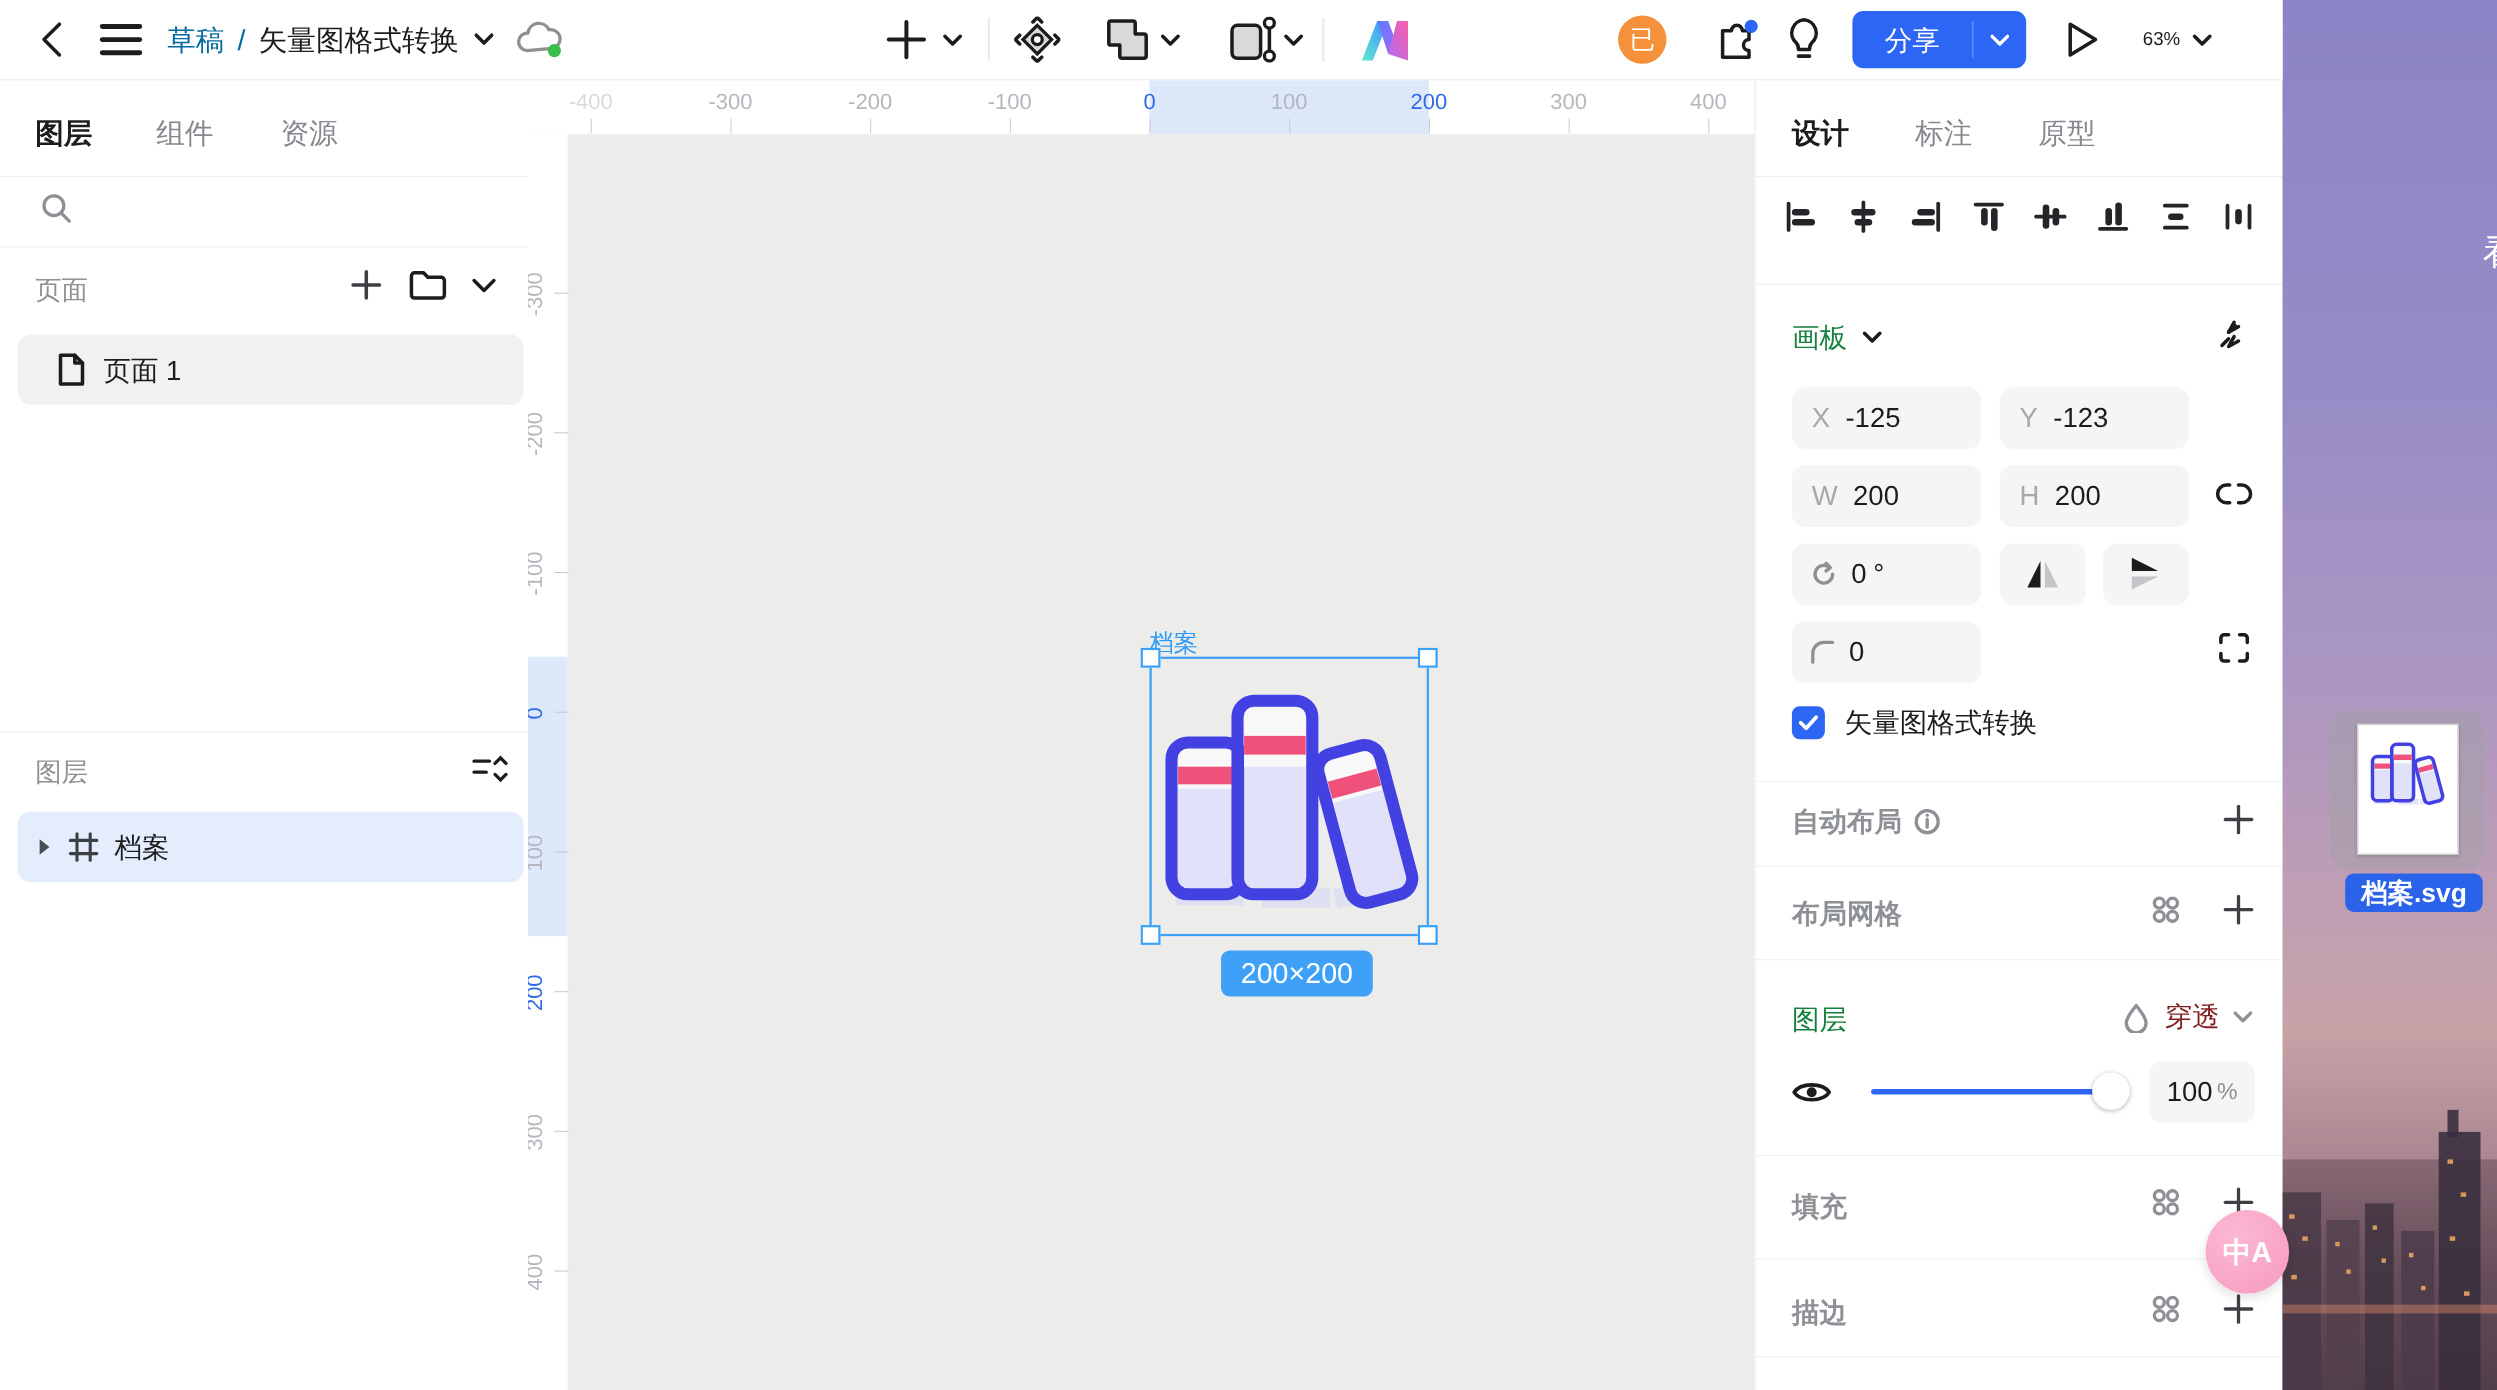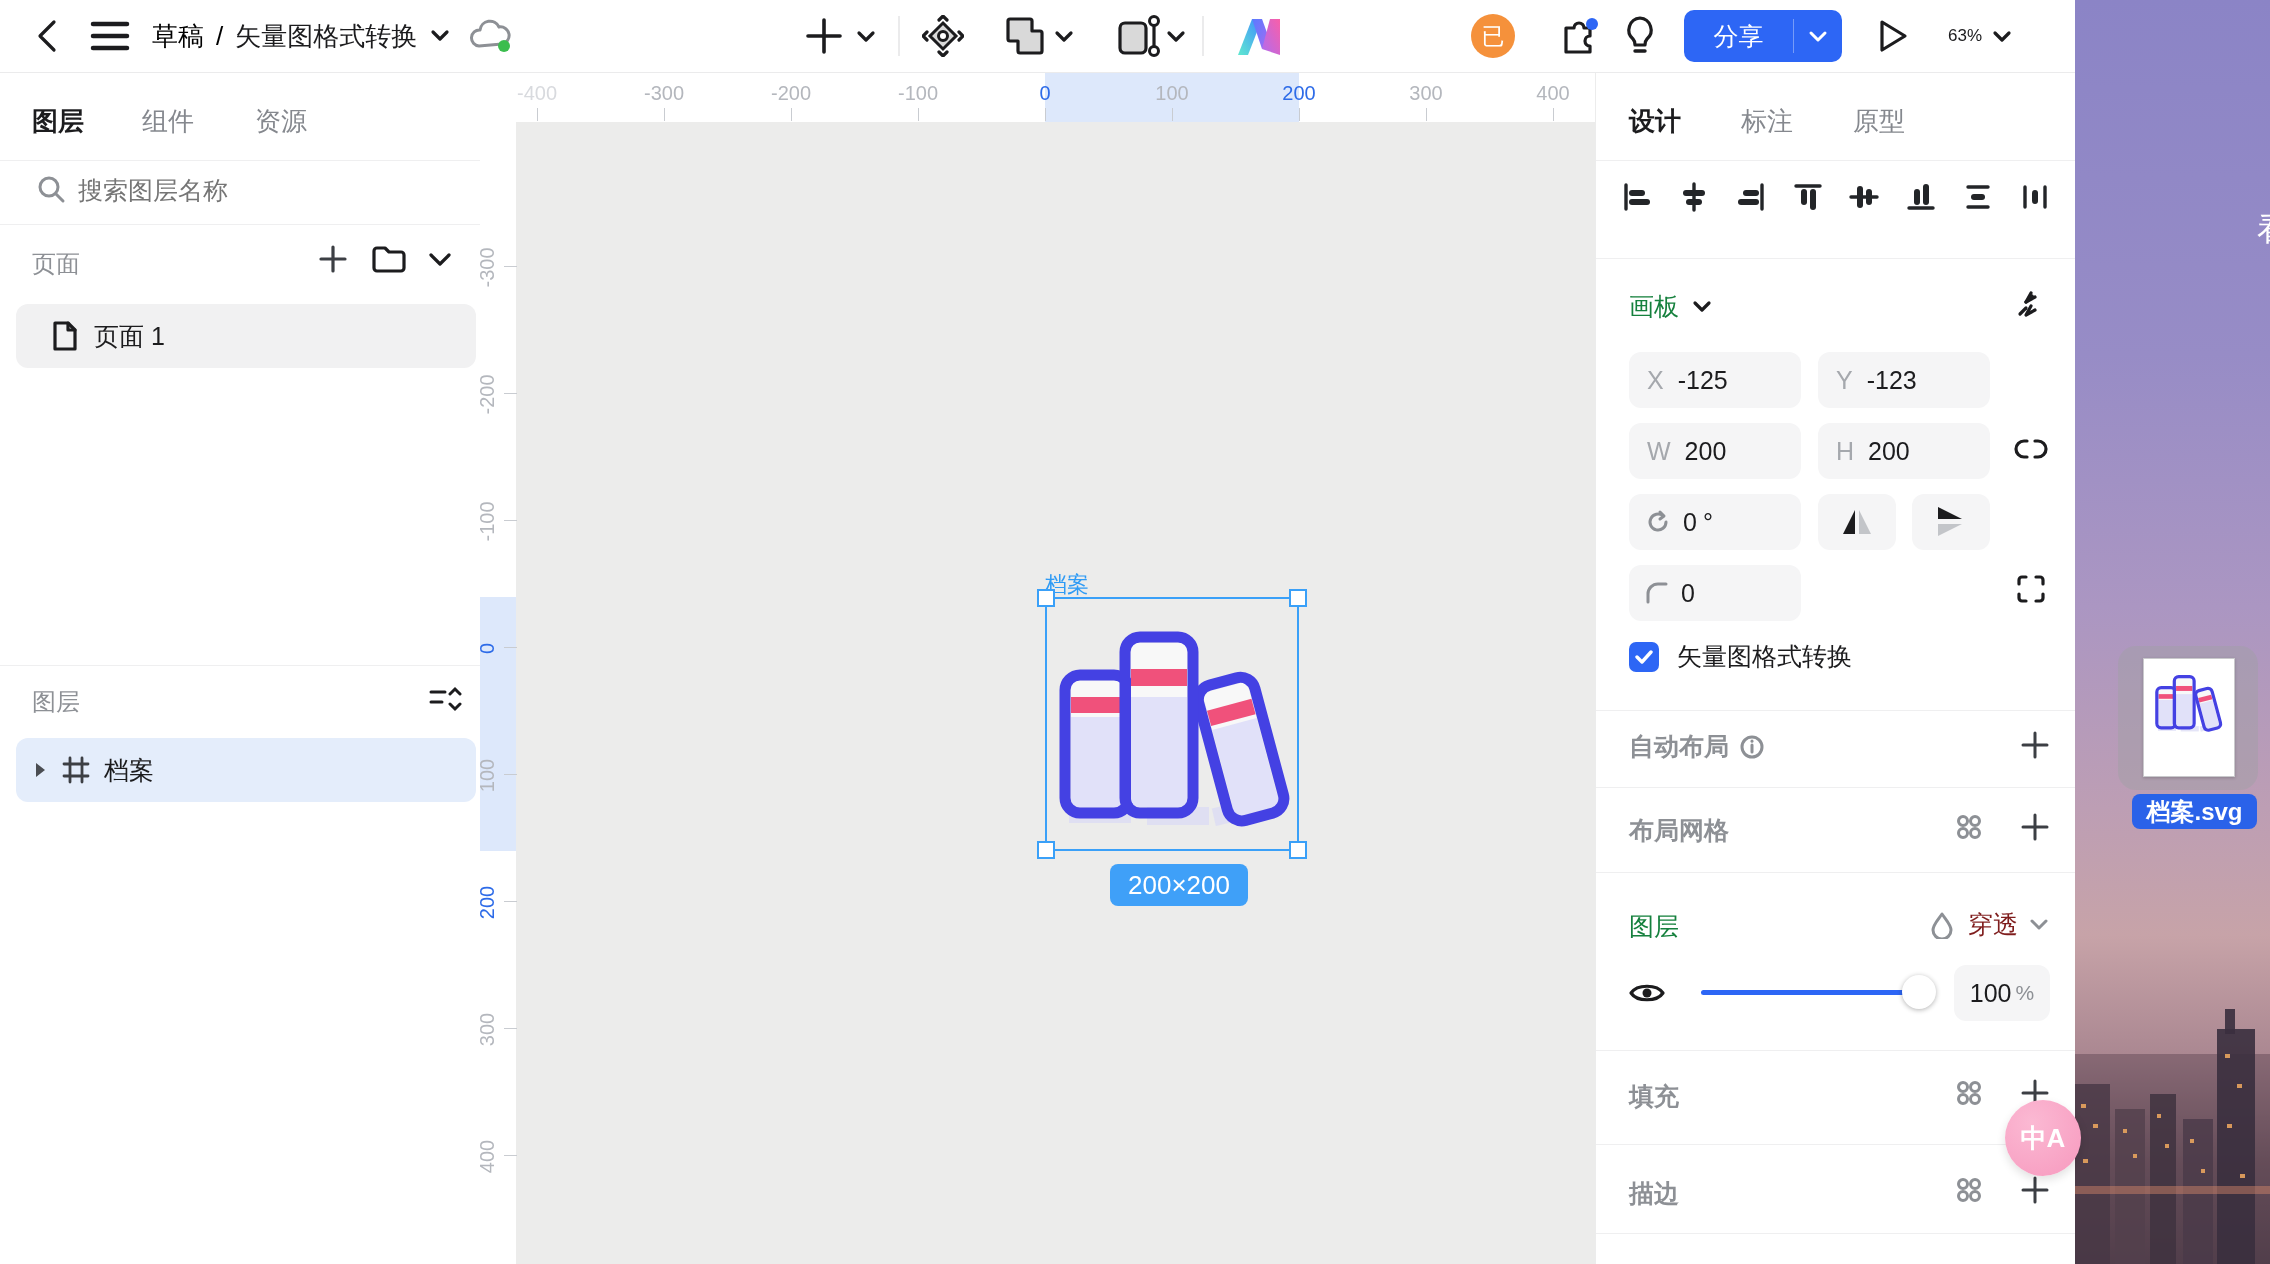--- a/index.html
+++ b/index.html
@@ -4,21 +4,21 @@
 <style>
   html,body{margin:0;padding:0;background:#888;}
   #app{position:relative;width:2270px;height:1264px;overflow:hidden;background:#fff;
        font-family:"Liberation Sans","DejaVu Sans",sans-serif;color:#1c1c1e;}
   .abs{position:absolute;}
   .ic{stroke:#1c1c1e;stroke-width:3.2;fill:none;stroke-linecap:round;stroke-linejoin:round;}
   .icg{stroke:#8d9095;stroke-width:3;fill:none;stroke-linecap:round;stroke-linejoin:round;}
   
   #topbar{left:0;top:0;width:2075px;height:72px;background:#fff;border-bottom:1px solid #ebebec;z-index:5;}
   .tb-item{position:absolute;top:0;height:72px;display:flex;align-items:center;}
-  .crumb-gray{color:#000000;font-size:26px;}
+  .crumb-gray{color:#0369a1;font-size:26px;}
   .crumb-title{color:#1c1c1e;font-size:26px;}
   .vdiv{position:absolute;top:16px;width:2px;height:40px;background:#ebebec;}
   .share-btn{position:absolute;left:1684px;top:10px;width:158px;height:52px;background:#2d66f5;border-radius:10px;
      display:flex;align-items:center;color:#fff;font-size:25px;}
   .avatar{position:absolute;left:1471px;top:14px;width:44px;height:44px;border-radius:50%;background:#f5913b;
      color:#fff;font-size:23px;display:flex;align-items:center;justify-content:center;}
   
   #sidebar{left:0;top:72px;width:480px;height:1192px;background:#fff;border-right:1px solid #ececec;}
   .side-tab{font-size:26px;color:#85888e;}
   .side-tab.active{color:#1c1c1e;font-weight:bold;}
@@ -224,21 +224,20 @@
     <div class="abs side-tab" style="left:142px;top:32px">组件</div>
     <div class="abs side-tab" style="left:255px;top:32px">资源</div>
     <div class="hline" style="top:88px"></div>
 
     <div class="abs" style="left:36px;top:102px">
       <svg width="30" height="30" viewBox="0 0 30 30">
           <circle class="icg" cx="13" cy="13" r="9"></circle>
           <line class="icg" x1="20" y1="20" x2="27" y2="27"></line>
         </svg>
     </div>
-    <input class="abs" style="left: 76px; top: 98px; width: 360px; height: 38px; border: none; outline: none; font-size: 25px; color: rgb(28, 28, 30); background: transparent;" placeholder="搜索图层名称">
     <div class="hline" style="top:152px"></div>
 
     <div class="abs sec-label" style="left:32px;top:176px">页面</div>
     <div class="abs" style="left:318px;top:172px">
       <svg width="30" height="30" viewBox="0 0 30 30">
           <g stroke="#3c3f44" stroke-width="3.2" stroke-linecap="round">
             <line x1="15" y1="3" x2="15" y2="27"></line>
             <line x1="3" y1="15" x2="27" y2="15"></line>
           </g>
         </svg>

